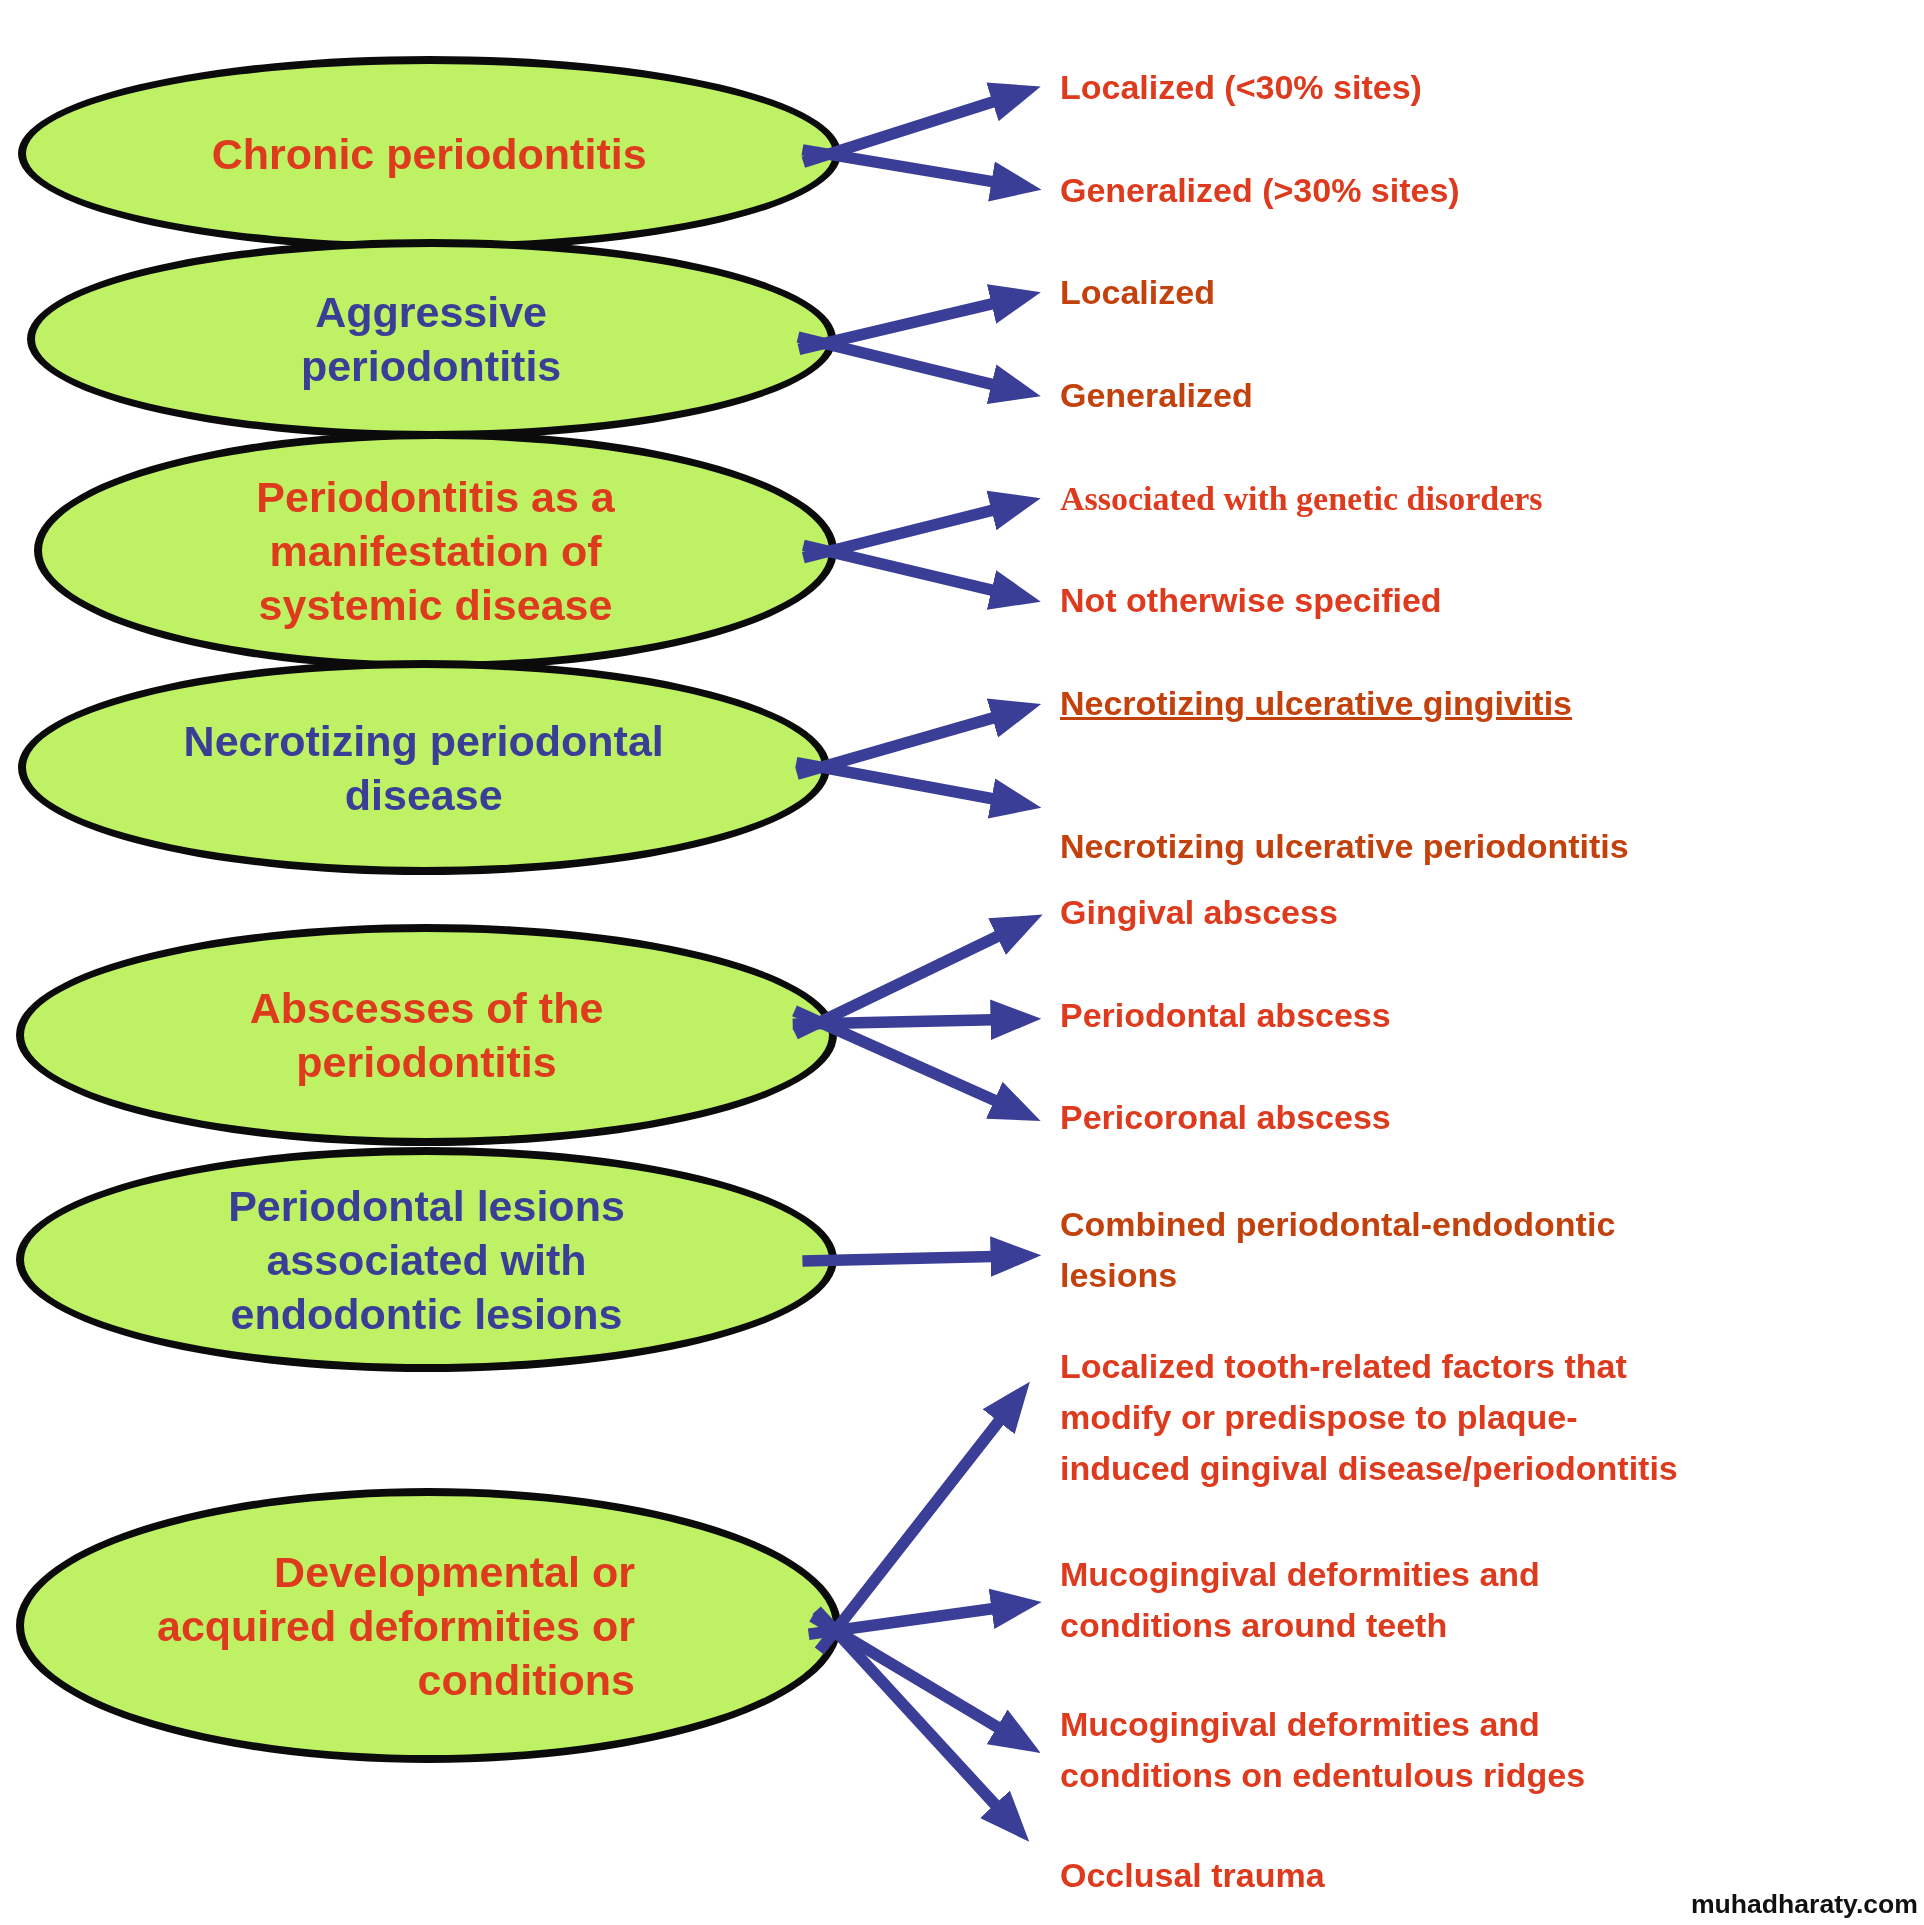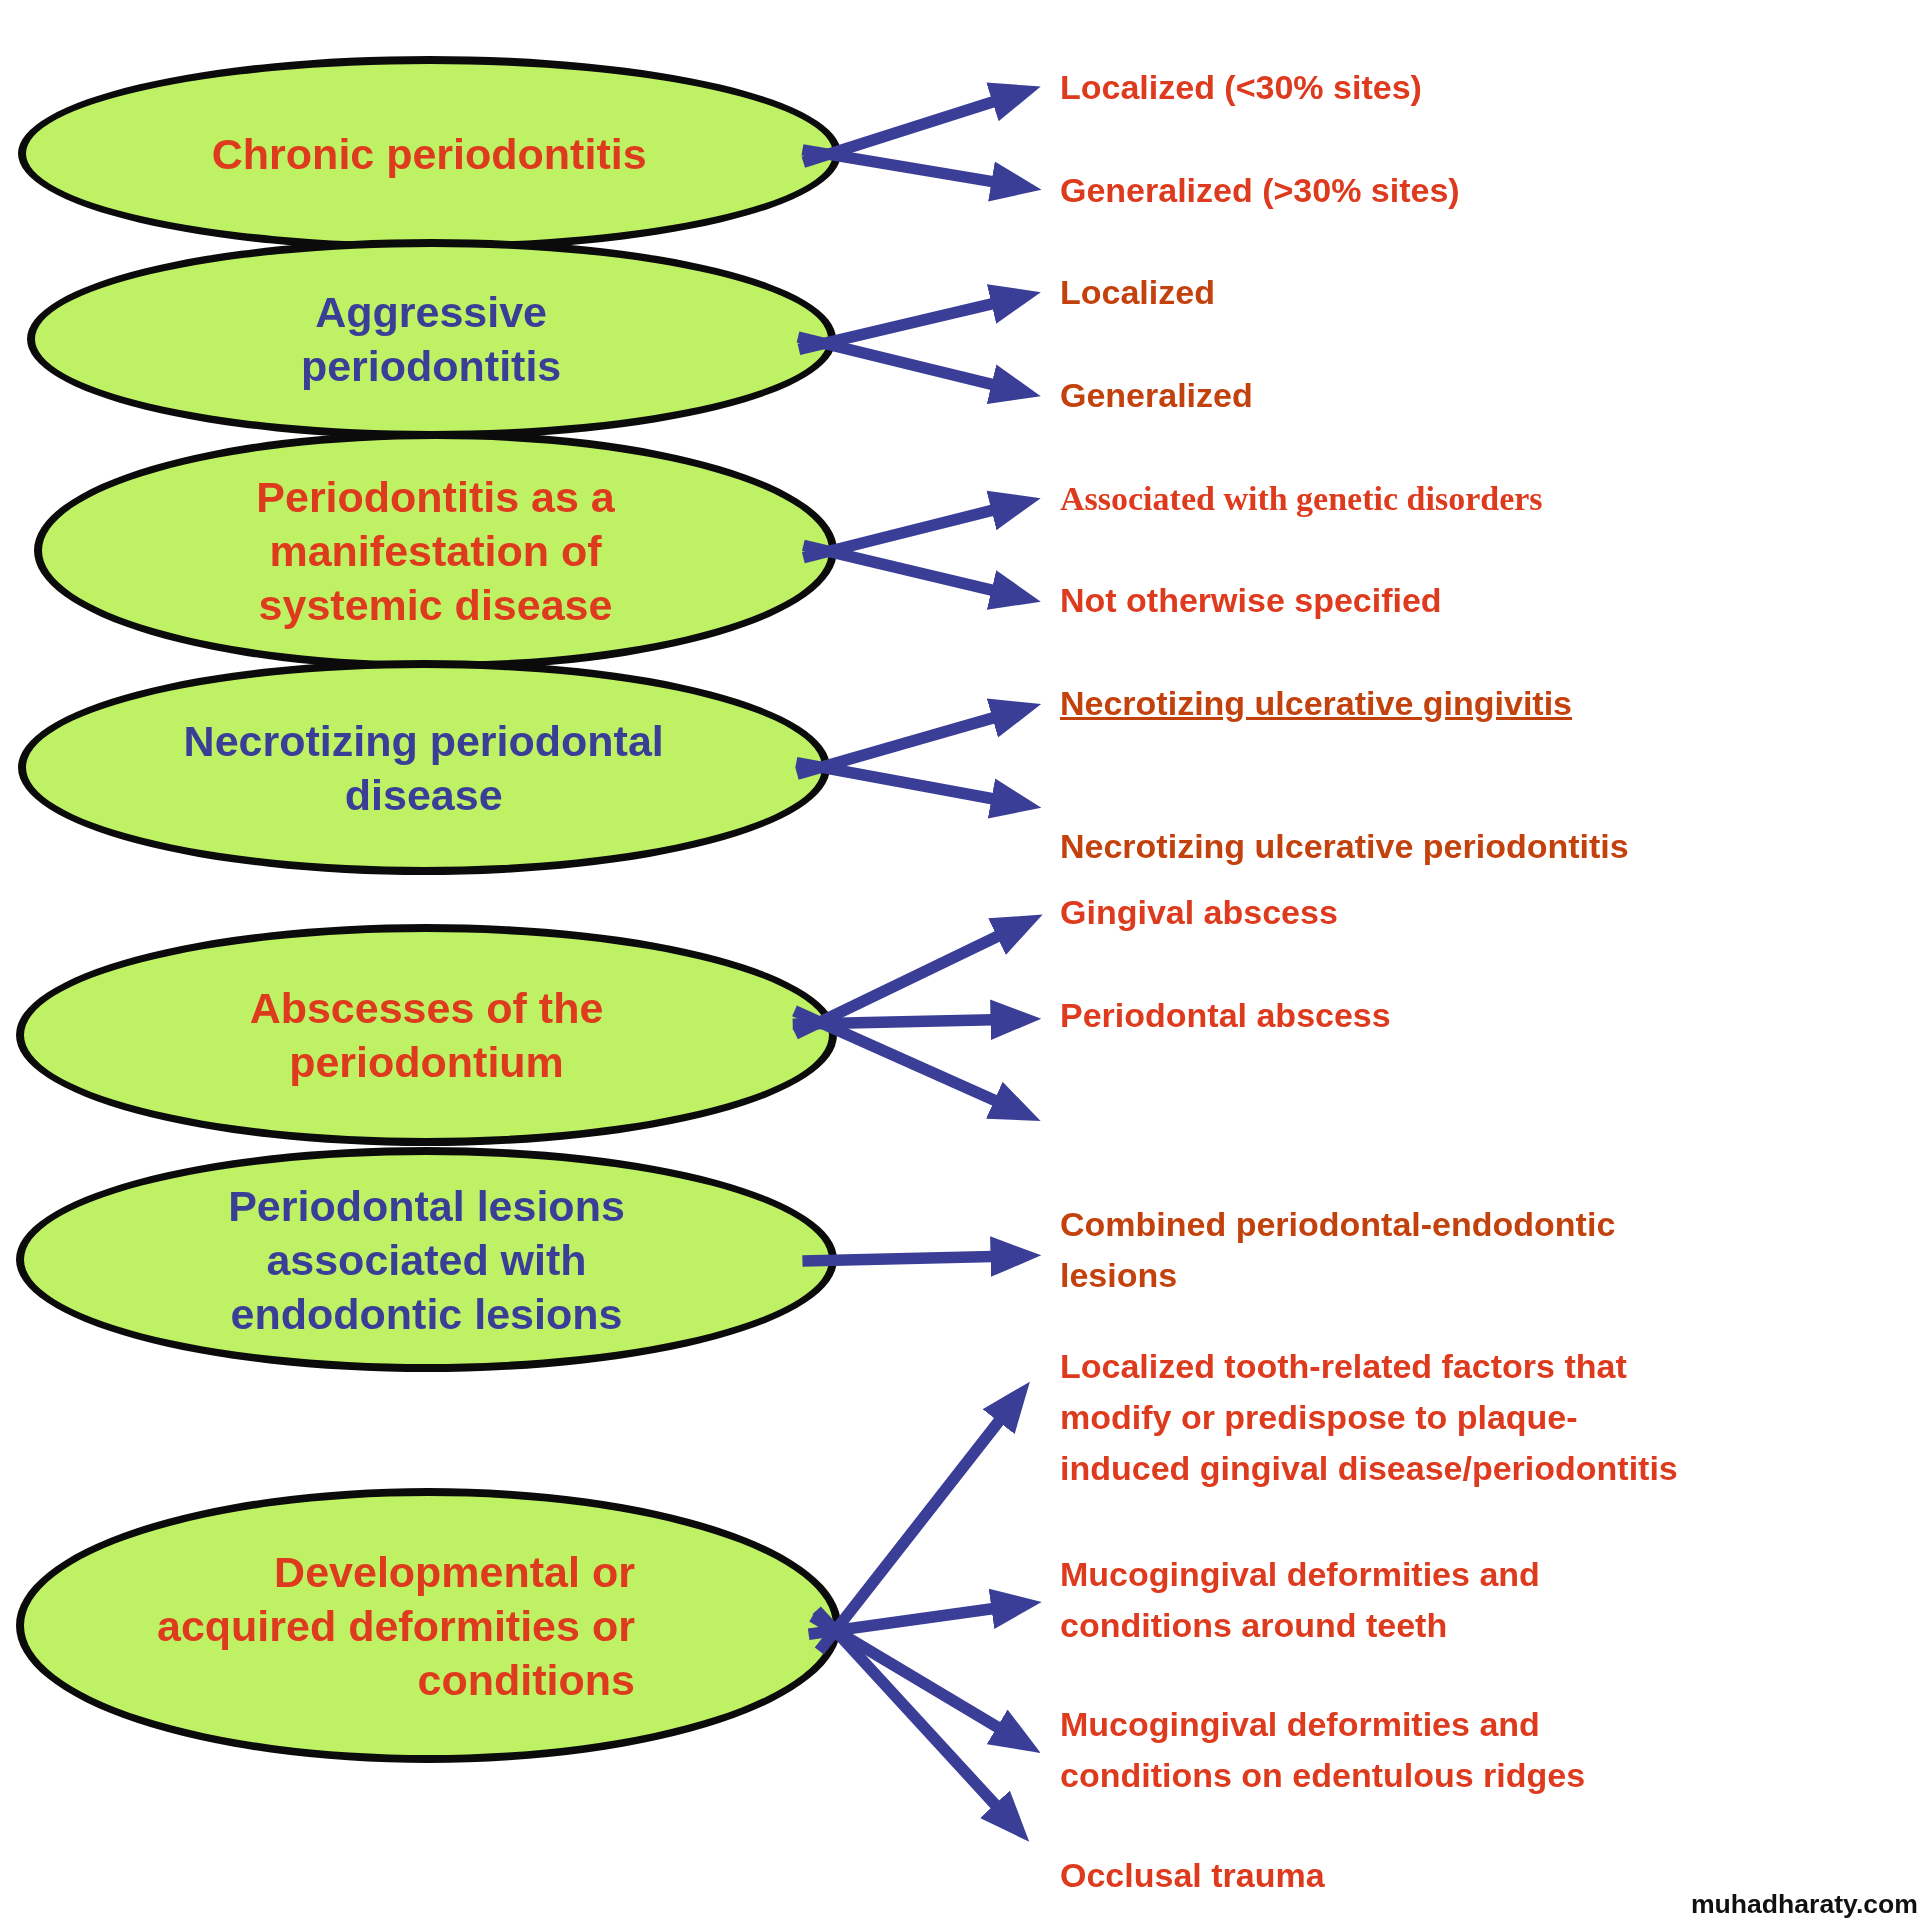--- a/index.html
+++ b/index.html
@@ -84,21 +84,21 @@
 systemic disease</div>
   </div>
 
   <div class="ellipse" style="left:17.7px; top:660px; width:812px; height:215px;">
     <div class="node-label blue">Necrotizing periodontal
 disease</div>
   </div>
 
   <div class="ellipse" style="left:16px; top:924px; width:821px; height:222px;">
     <div class="node-label red">Abscesses of the
-periodontium</div>
+periodontitis</div>
   </div>
 
   <div class="ellipse" style="left:16px; top:1147px; width:821px; height:225px;">
     <div class="node-label blue">Periodontal lesions
 associated with
 endodontic lesions</div>
   </div>
 
   <div class="ellipse align-left" style="left:16px; top:1488px; width:825px; height:275px;">
     <div class="node-label red">Developmental or
@@ -113,20 +113,21 @@
   <div class="branch black" style="top:370px;">Generalized</div>
 
   <div class="branch red" style="top:473px;font-family:Liberation Serif, serif;">Associated with genetic disorders</div>
   <div class="branch red" style="top:575px;">Not otherwise specified</div>
 
   <div class="branch black" style="top:678px;text-decoration:underline;">Necrotizing ulcerative gingivitis</div>
   <div class="branch black" style="top:781px;margin-top:40px;">Necrotizing ulcerative periodontitis</div>
 
   <div class="branch red" style="top:887px;">Gingival abscess</div>
   <div class="branch red" style="top:990px;">Periodontal abscess</div>
+  <div class="branch red" style="top:1092px;">Pericoronal abscess</div>
 
   <div class="branch black" style="top:1199px;">Combined periodontal-endodontic
 lesions</div>
 
   <div class="branch red" style="top:1341px;">Localized tooth-related factors that
 modify or predispose to plaque-
 induced gingival  disease/periodontitis</div>
   <div class="branch red" style="top:1549px;">Mucogingival deformities and
 conditions around teeth</div>
   <div class="branch red" style="top:1699px;">Mucogingival deformities and

